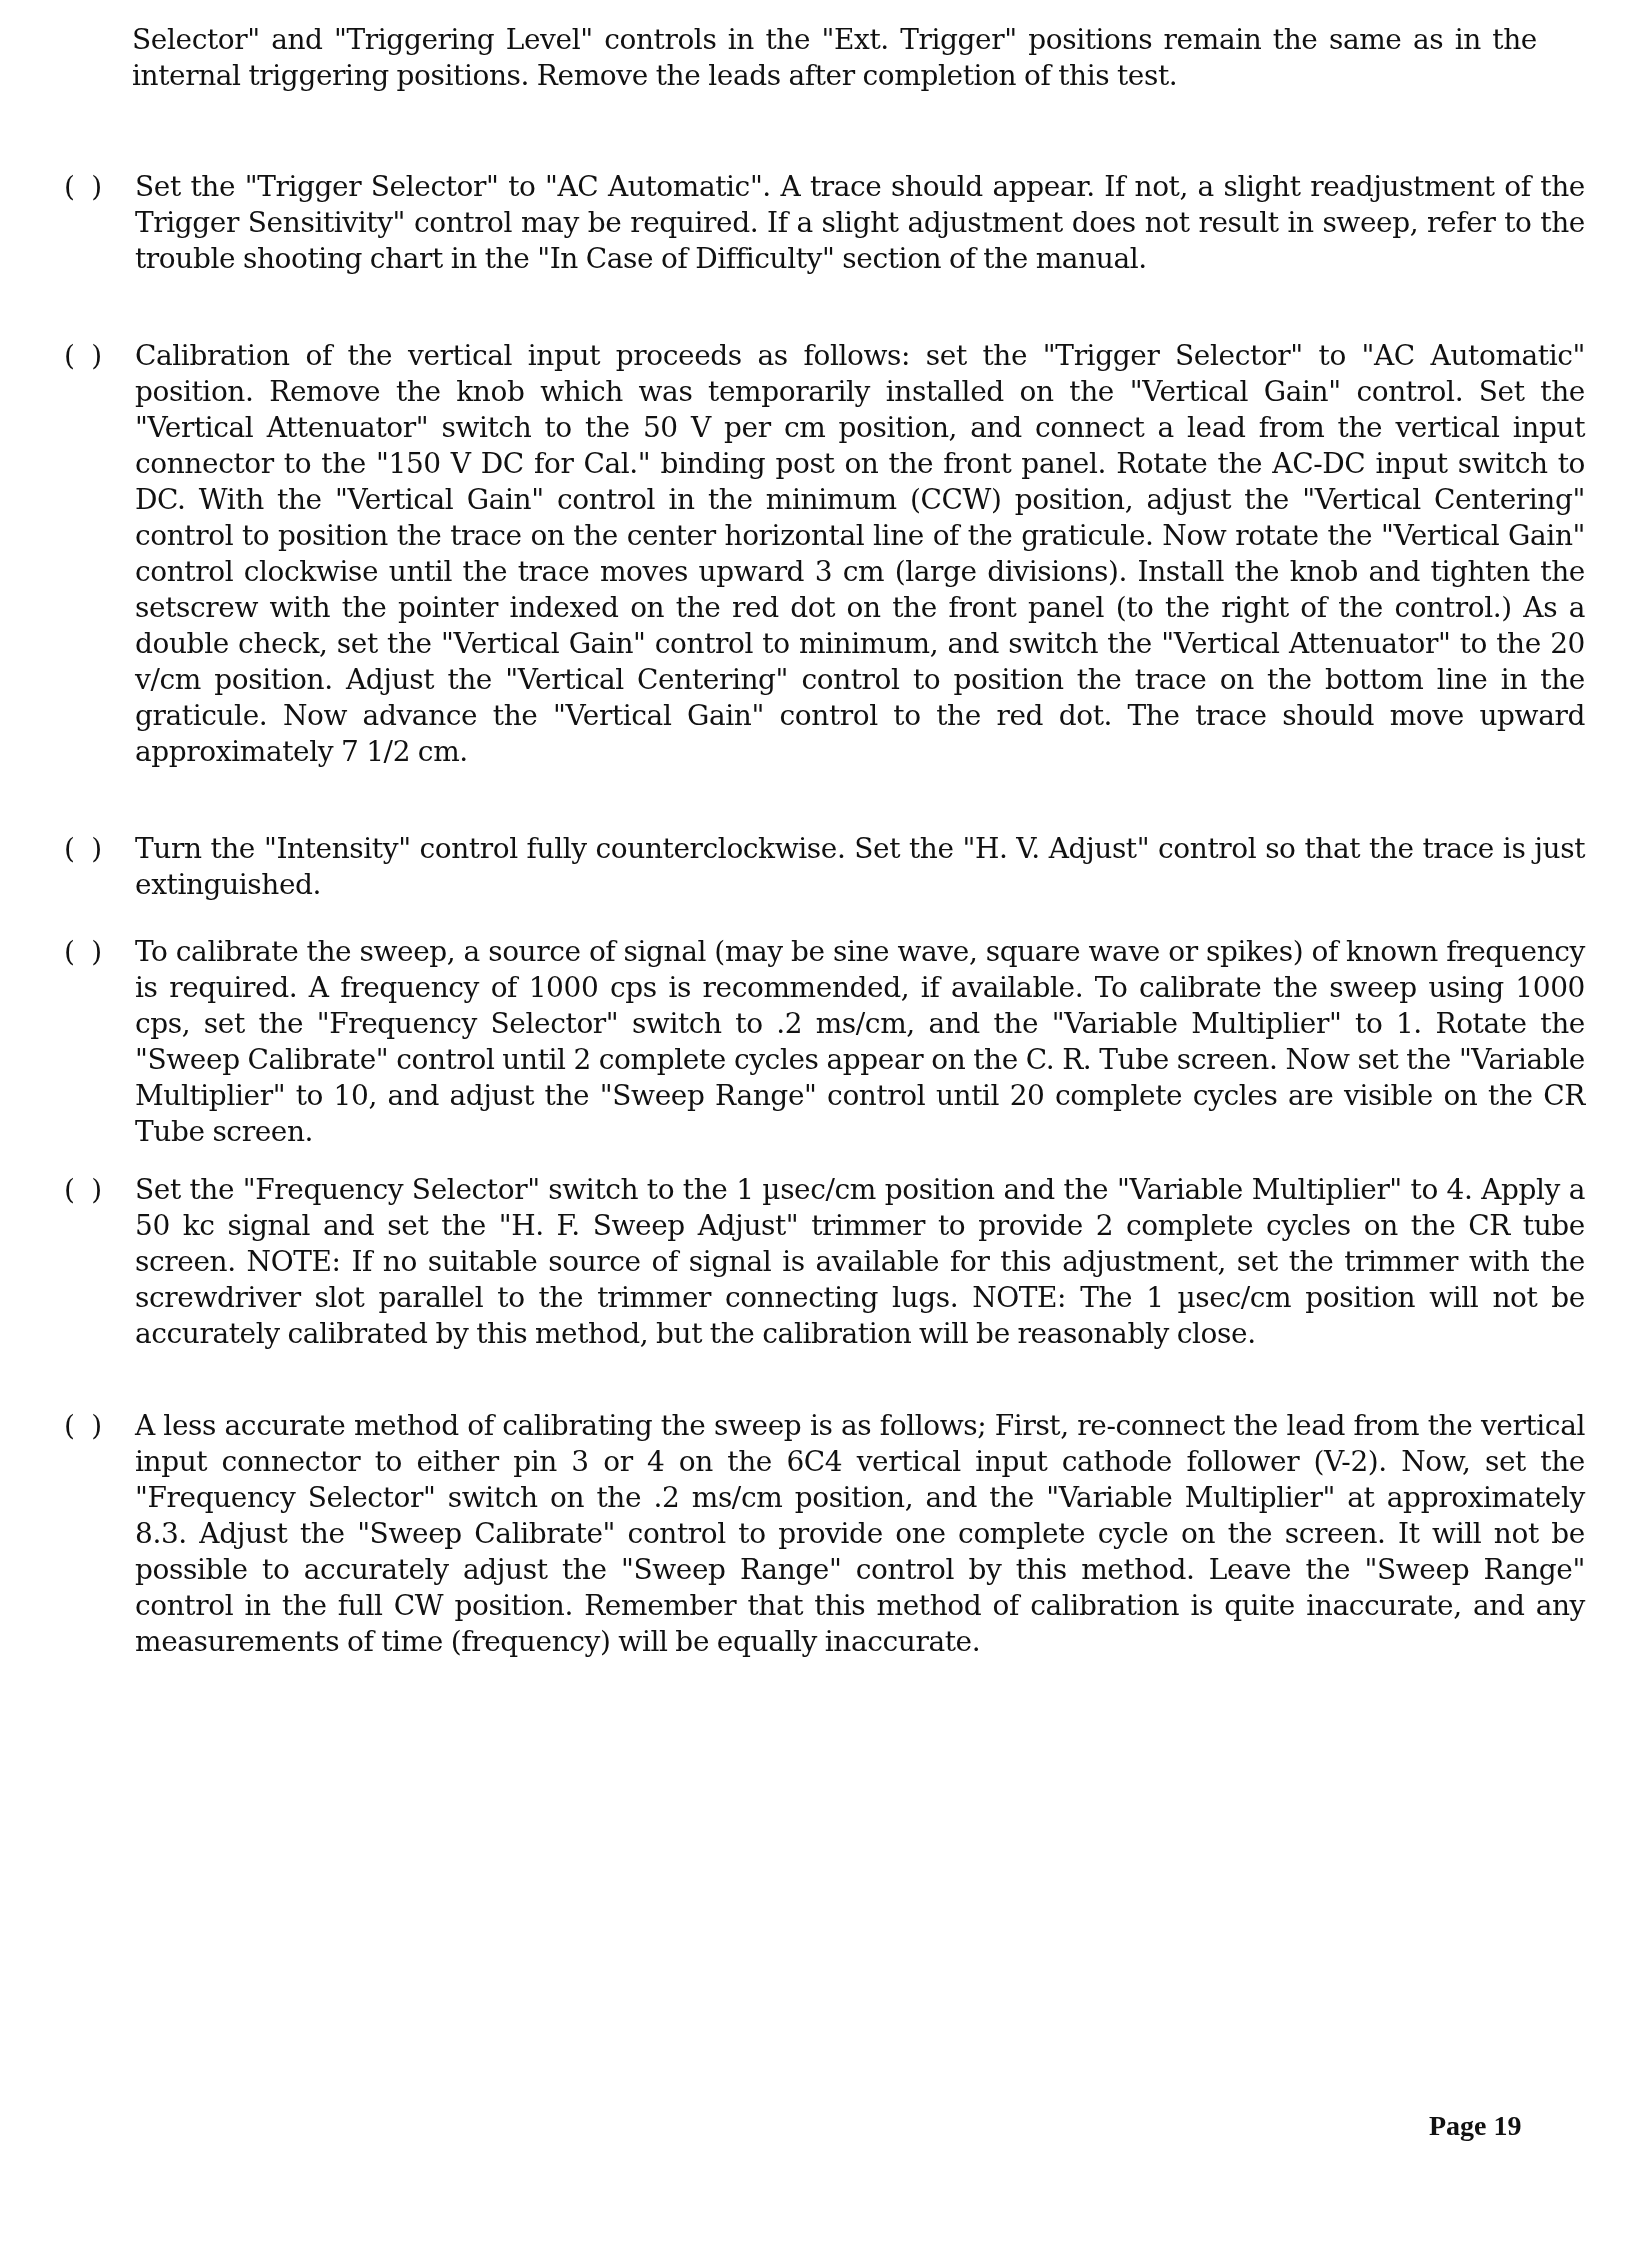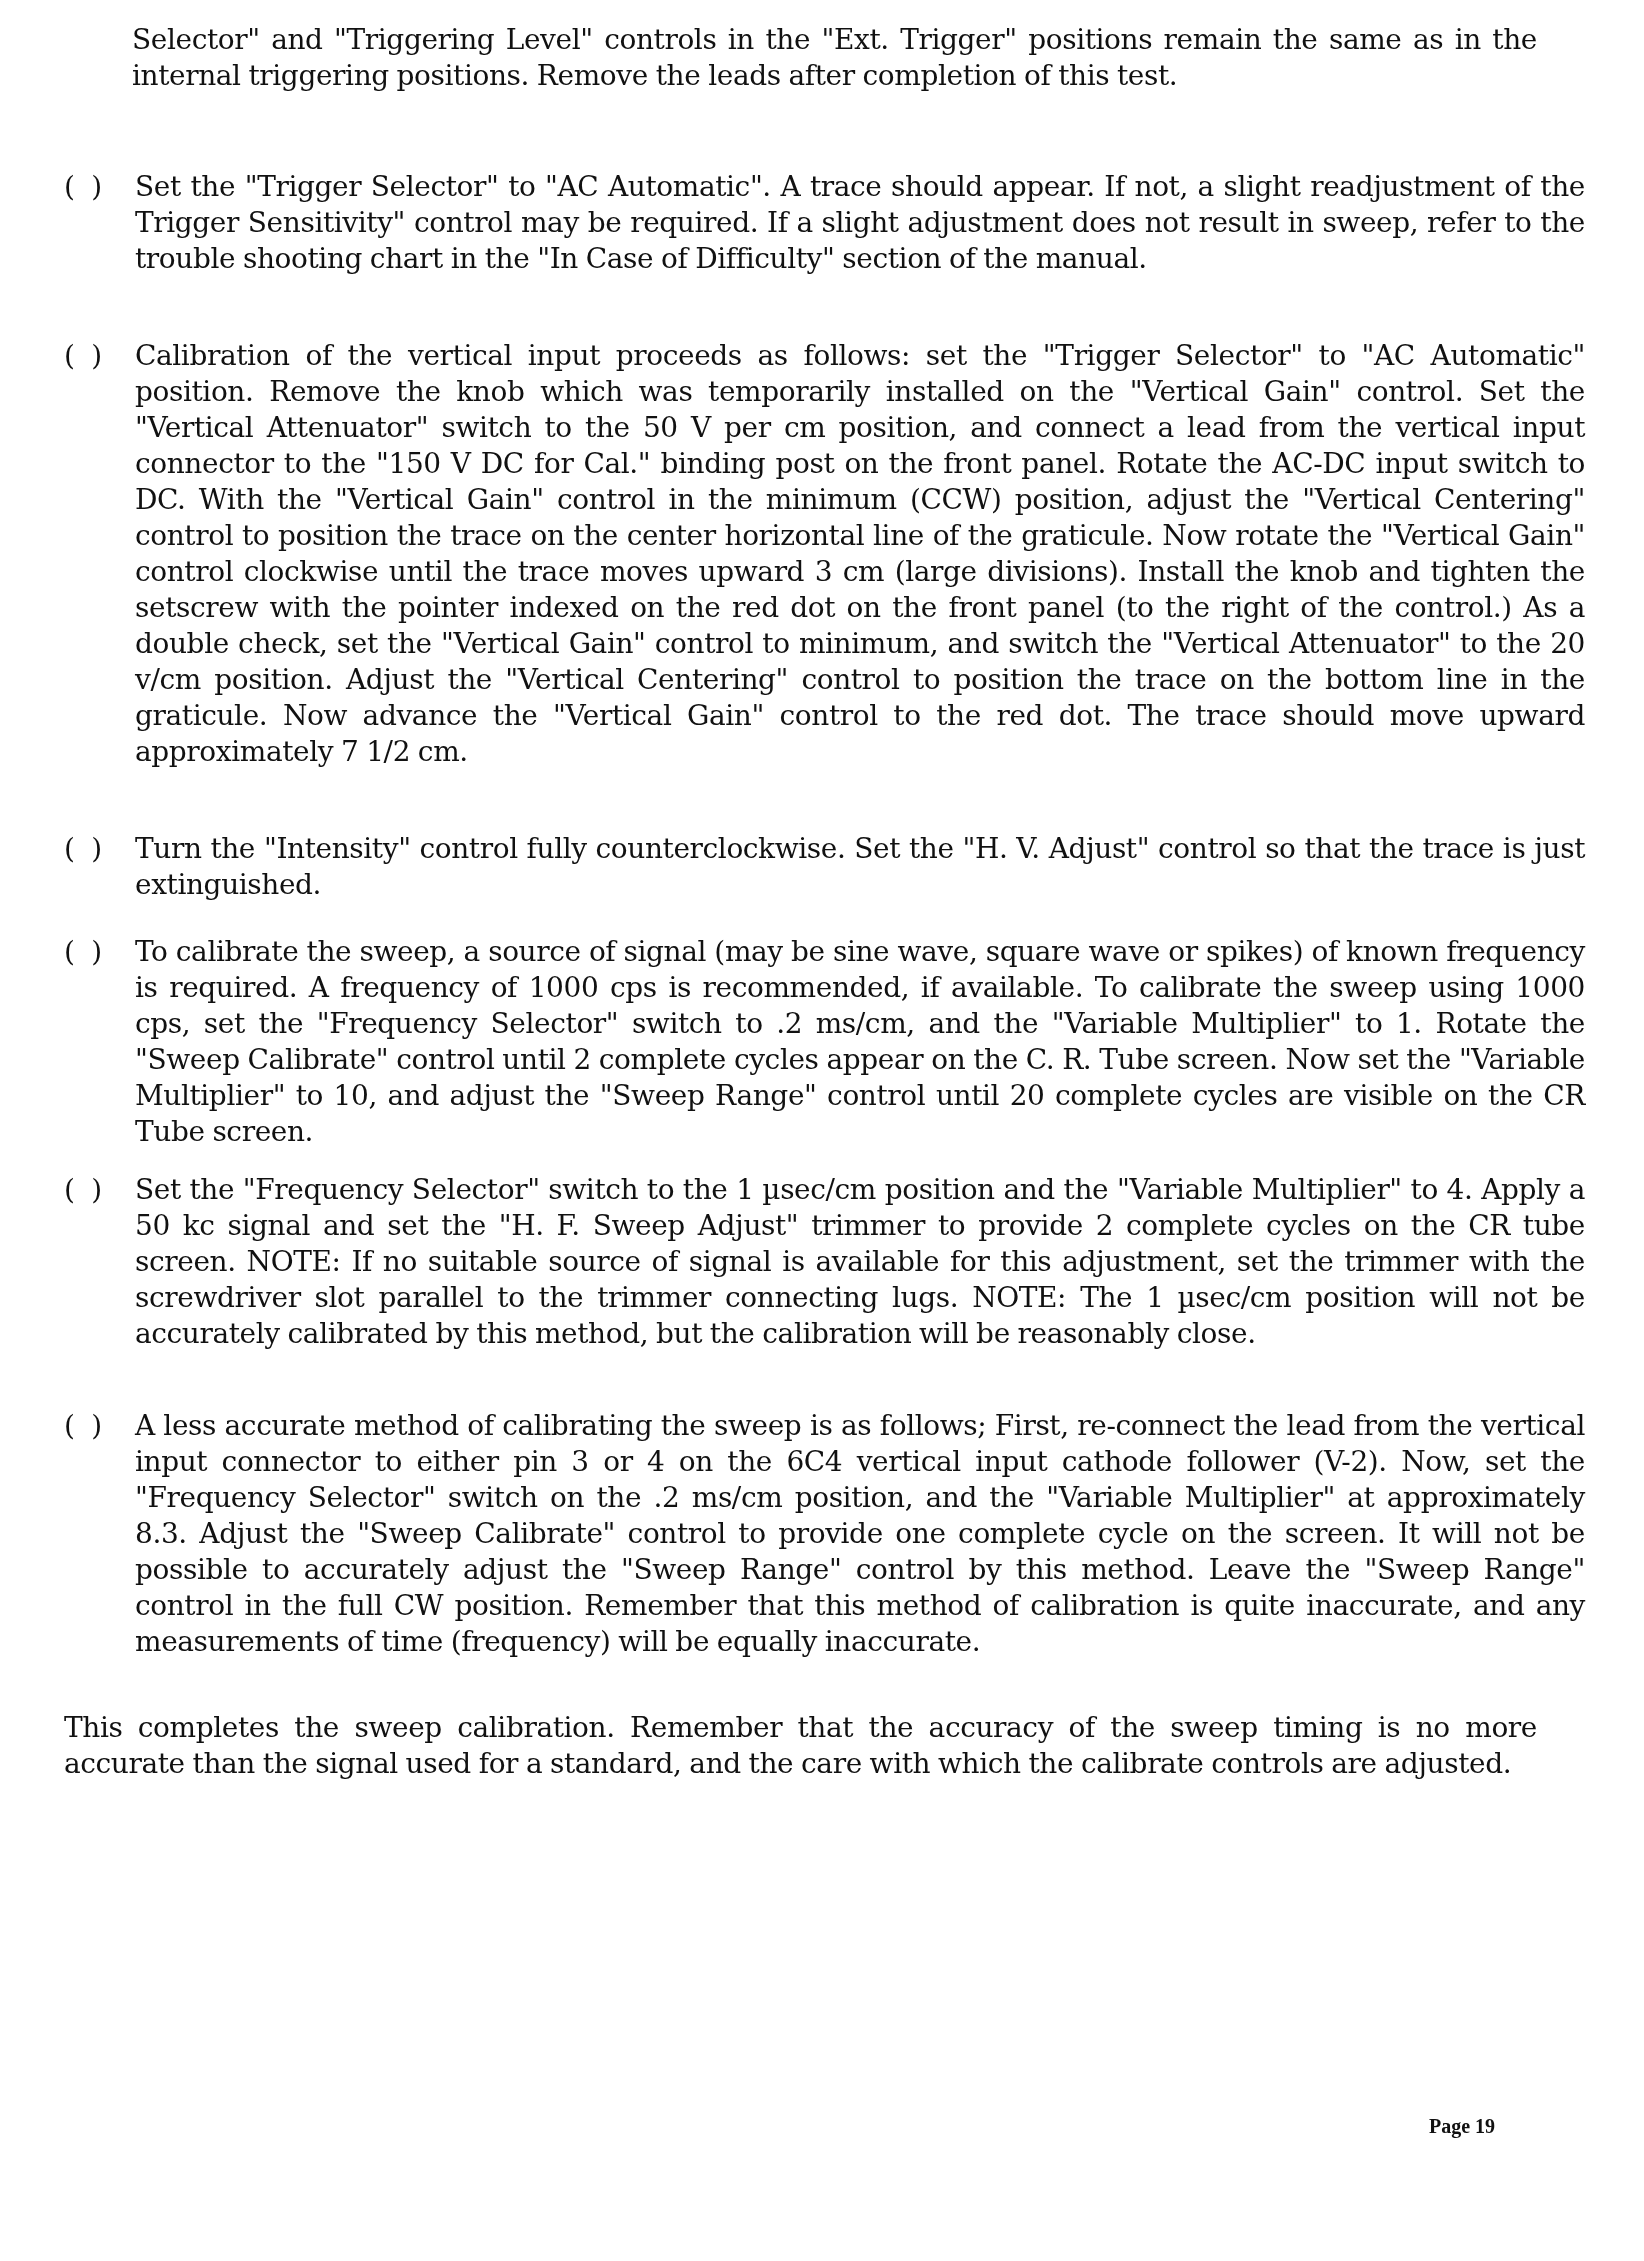--- a/index.html
+++ b/index.html
@@ -21,21 +21,21 @@
   .item .box {
     position: absolute; left: 0; top: 0;
     font-size: 28px; line-height: 36px;
     letter-spacing: 0; white-space: pre;
   }
   .item .text { margin-left: 71px; display: block; text-align: justify; }
   .cont { left: 132px; width: 1405px; }
   .closing { left: 64px; width: 1473px; }
   .footer {
     position: absolute; left: 1429px; top: 2109px;
-    font-size: 20px; line-height: 34px; font-weight: bold;
+    font-size: 28px; line-height: 34px; font-weight: bold;
     font-family: "Liberation Serif", "DejaVu Serif", serif;
   }
 </style>
 </head>
 <body>
 
 <div class="page">
 
   <p class="para cont" style="top:22.4px; margin:0;">Selector" and "Triggering Level" controls in the "Ext. Trigger" positions remain the same as in the internal triggering positions.  Remove the leads after completion of this test.</p>
 
@@ -62,18 +62,17 @@
   <div class="para item" style="top:1172px;">
     <span class="box">(  )</span>
     <span class="text">Set the "Frequency Selector" switch to the 1 µsec/cm position and the "Variable Multiplier" to 4.  Apply a 50 kc signal and set the "H. F. Sweep Adjust" trimmer to provide 2 complete cycles on the CR tube screen.  NOTE:  If no suitable source of signal is available for this adjustment, set the trimmer with the screwdriver slot parallel to the trimmer connecting lugs.   NOTE:  The 1 µsec/cm position will not be accurately calibrated by this method, but the calibration will be reasonably close.</span>
   </div>
 
   <div class="para item" style="top:1408px;">
     <span class="box">(  )</span>
     <span class="text">A less accurate method of calibrating the sweep is as follows; First, re-connect the lead from the vertical input connector to either pin 3 or 4 on the 6C4 vertical input cathode follower (V-2).  Now, set the "Frequency Selector" switch on the .2 ms/cm position, and the "Variable Multiplier" at approximately 8.3.  Adjust the "Sweep Calibrate" control to provide one complete cycle on the screen.  It will not be possible to accurately adjust the "Sweep Range" control by this method.  Leave the "Sweep Range" control in the full CW position.  Remember that this method of calibration is quite inaccurate, and any measurements of time (frequency) will be equally inaccurate.</span>
   </div>
 
-  <p class="para closing" style="top:1710px; margin:0;">This completes the sweep calibration.  Remember that the accuracy of the sweep timing is no more accurate than the signal used for a standard, and the care with which the calibrate controls are adjusted.</p>
 
   <div class="footer">Page 19</div>
 
 </div>
 
 
 </body></html>

